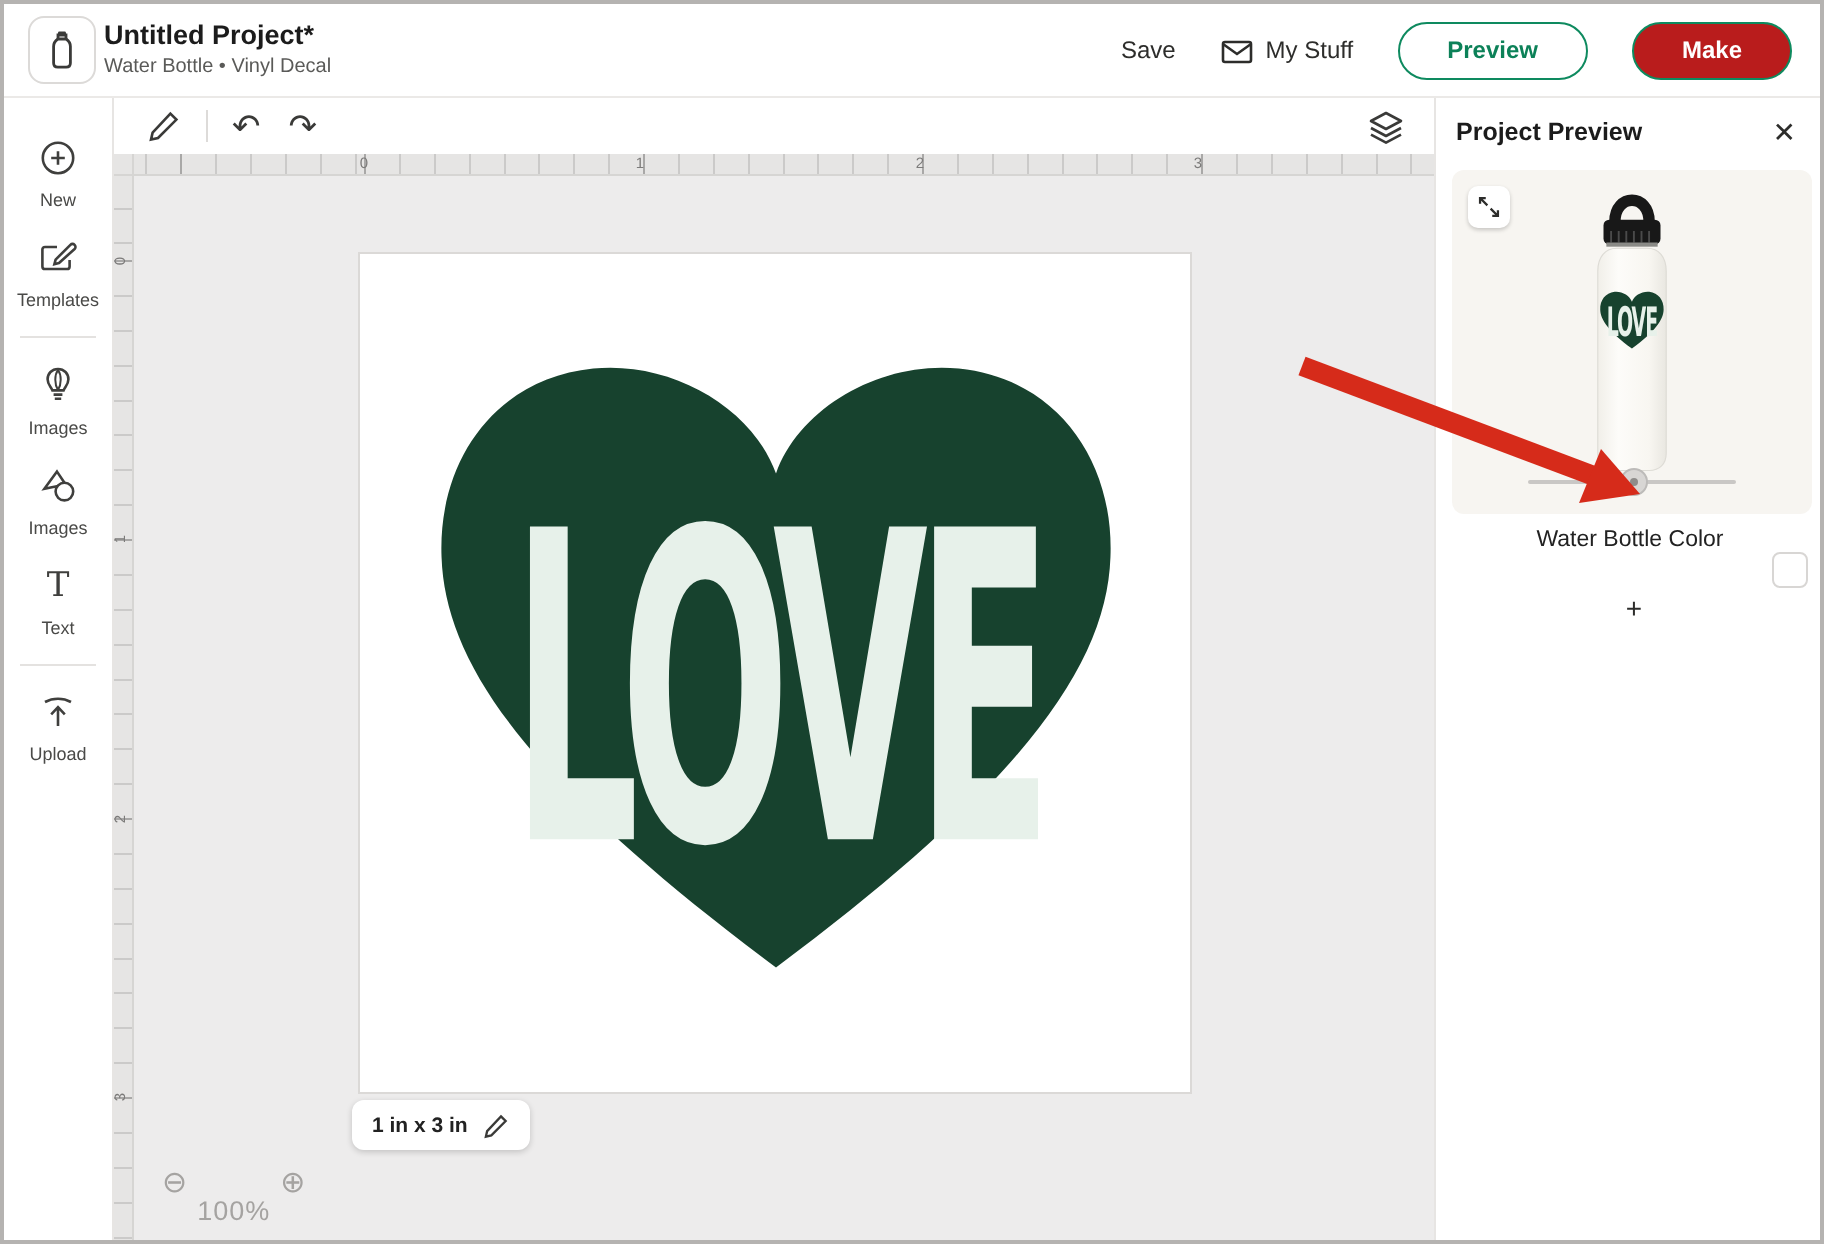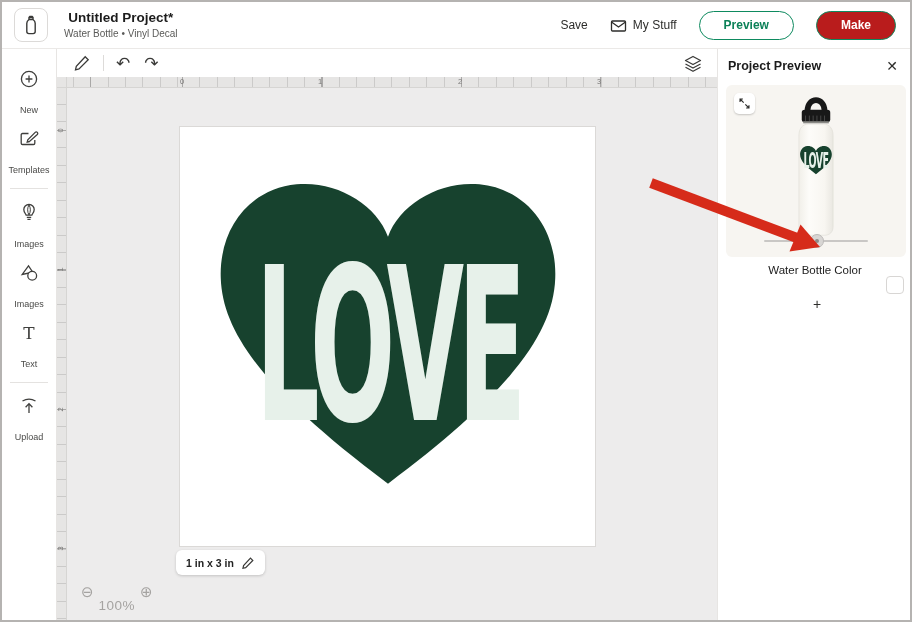--- a/index.html
+++ b/index.html
@@ -3,32 +3,32 @@
 <meta charset="utf-8">
 <style>
   * { margin:0; padding:0; box-sizing:border-box; }
   html,body { background:#fff; }
   body { font-family:"Liberation Sans","DejaVu Sans",sans-serif; color:#1a1a1a; }
   .frame { position:relative; width:912px; height:622px; border:2px solid #b5b3b1; background:#fff; overflow:hidden; }
 
   
   .header { position:absolute; left:0; top:0; width:100%; height:47px; background:#fff; border-bottom:1px solid #ebe9e7; display:flex; align-items:center; padding:0 14px 0 12px; z-index:10; }
   .app-icon-btn { width:34px; height:34px; border:1px solid #dcdad8; border-radius:8px; display:flex; align-items:center; justify-content:center; background:#fff; cursor:pointer; flex:0 0 auto; }
-  .title-block { margin-left:16px; line-height:1.25;text-align:center; }
+  .title-block { margin-left:4px; line-height:1.25; }
   .proj-title { font-size:13.5px; font-weight:bold; color:#1c1c1c; }
   .proj-sub { font-size:10px; color:#5a5a58; margin-top:1px; }
   .header-right { margin-left:auto; display:flex; align-items:center; gap:22px; }
   .hlink { font-size:12px; color:#2d2d2b; cursor:pointer; display:flex; align-items:center; gap:6px; }
   .pill { height:29px; border-radius:15px; display:flex; align-items:center; justify-content:center; font-size:12px; cursor:pointer; padding:0 24px; }
   .pill.outline { border:1px solid #0e8a5f; color:#0c8158; background:#fff; font-weight:bold; }
   .pill.solid { background:#b91c1c; color:#fff; font-weight:bold; border:1px solid #0e8a5f; }
 
   
   .sidebar { position:absolute; left:0; top:47px; bottom:0; width:55px; background:#fff; border-right:1px solid #e7e5e3; z-index:9; display:flex; flex-direction:column; align-items:center; padding-top:13px; }
-  .side-item { width:100%; display:flex; flex-direction:column; align-items:center; gap:16px; padding:7px 0; cursor:pointer; }
+  .side-item { width:100%; display:flex; flex-direction:column; align-items:center; gap:6px; padding:7px 0; cursor:pointer; }
   .side-item .lbl { font-size:9px; color:#4a4a48; }
   .side-div { width:38px; border-top:1px solid #e4e2e0; margin:6px 0; }
   .icon-svg { display:block; }
 
   
   .canvas-region { position:absolute; left:55px; top:47px; width:660px; bottom:0; background:#fff; }
   .canvas-toolbar { position:absolute; left:0; top:0; width:100%; height:28px; background:#fff; display:flex; align-items:center; padding:0 14px 0 16px; }
   .tb-sep { width:1px; height:16px; background:#dddbd9; margin:0 12px; }
   .tb-btn { display:flex; align-items:center; justify-content:center; cursor:pointer; color:#3a3a38; }
   .tb-undo,.tb-redo { font-size:17px; color:#3a3a38; line-height:1; }

